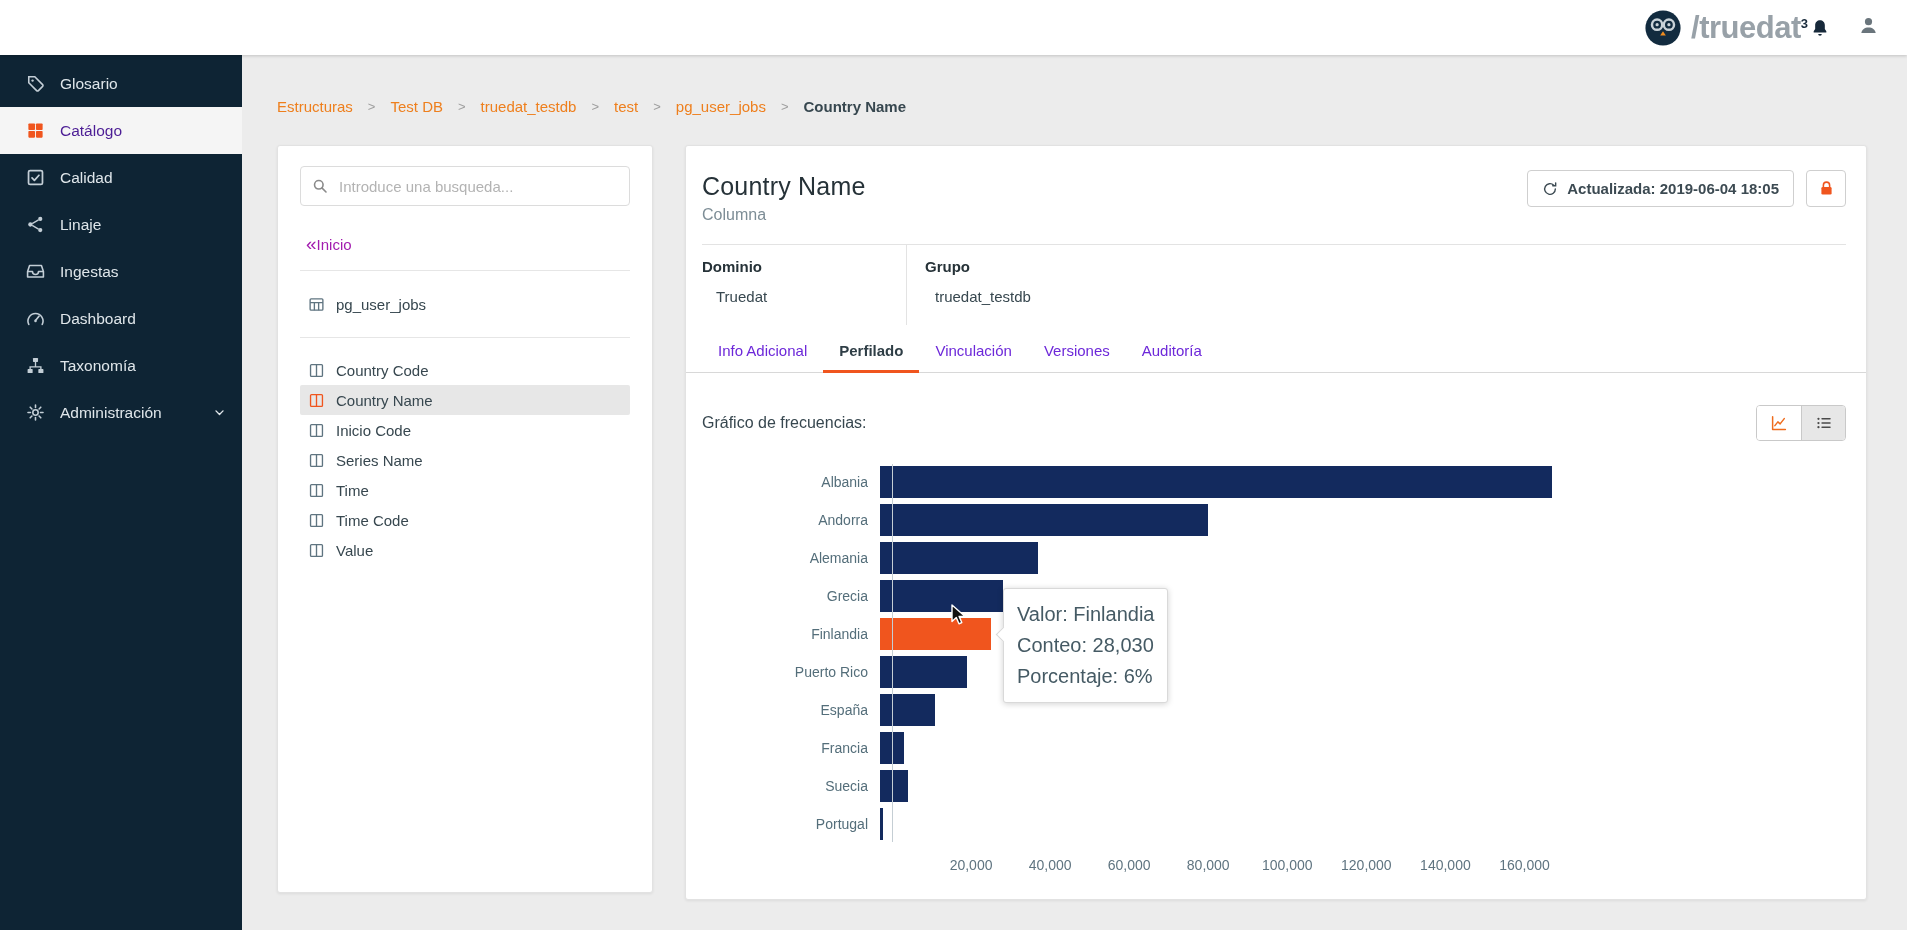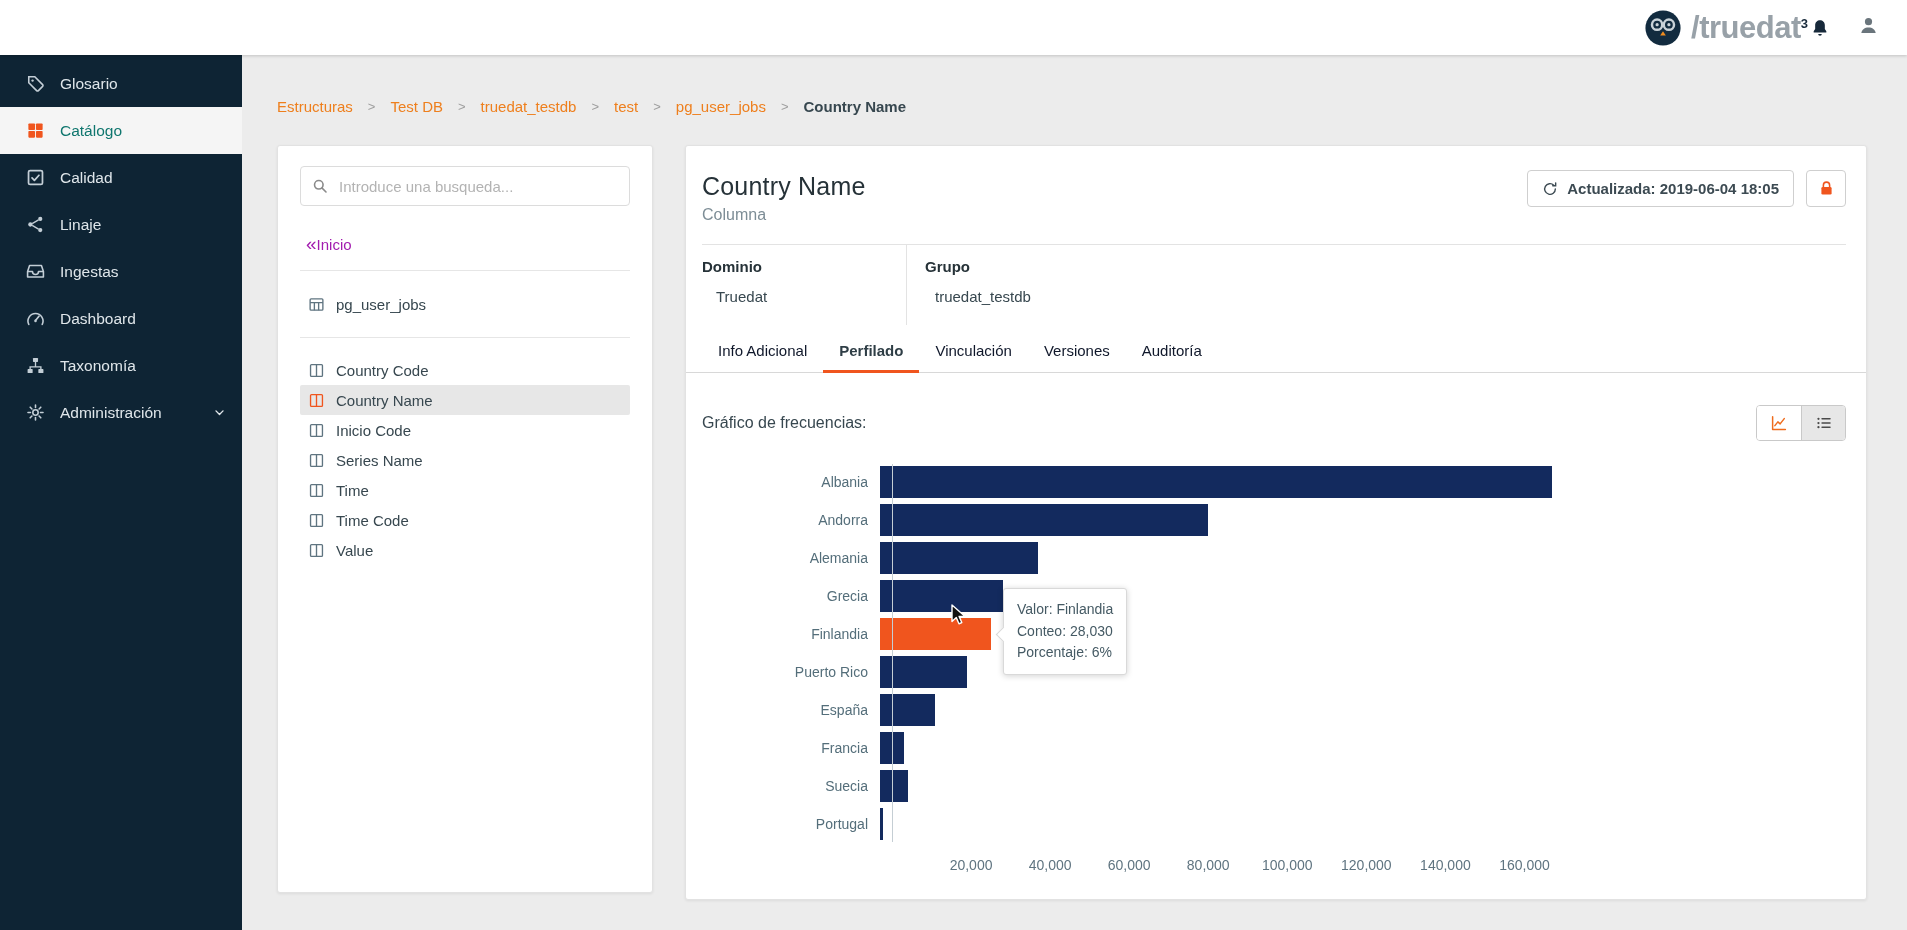--- a/index.html
+++ b/index.html
@@ -18,21 +18,21 @@
   .notif-count{font-size:13px;font-weight:bold;margin-top:-2px}
   .notif .icon{width:20px;height:20px}
   .user-btn{color:#6a757c;cursor:pointer}
   .user-btn .icon{width:21px;height:21px}
 
   
   .app{display:flex;height:875px}
   .sidebar{width:242px;background:#0e2434;padding-top:5px;flex-shrink:0}
   .side-item{display:flex;align-items:center;gap:15px;height:47px;padding:0 16px 0 26px;color:#dfe6ea;font-size:15.5px;cursor:pointer}
   .side-item .icon{width:19px;height:19px;color:#c3ced6}
-  .side-item.active{background:#f5f5f5;color:#0f766e}
+  .side-item.active{background:#f5f5f5;color:#4c1d95}
   .side-item.active .icon{color:#f0551e}
   .side-item .chev{margin-left:auto;width:13px;height:13px;color:#dfe6ea}
   .main{flex:1;padding:43px 40px 0 35px}
 
   
   .breadcrumb{display:flex;align-items:center;gap:15px;font-size:15px;margin-bottom:30px}
   .crumb{color:#ee7f1d;cursor:pointer}
   .crumb.current{color:#37474f;font-weight:bold;cursor:default}
   .crumb-sep{color:#9e9e9e;font-size:13px}
 
@@ -70,42 +70,42 @@
   .fields{display:flex;border-top:1px solid #e3e3e3;margin-top:20px}
   .field{padding:13px 0 20px}
   .field-domain{width:205px;border-right:1px solid #e3e3e3}
   .field-group{padding-left:18px}
   .field-label{font-size:15px;font-weight:bold;color:#263238}
   .field-value{margin-top:13px;font-size:15px;color:#37474f;padding-left:14px}
   .field-group .field-value{padding-left:10px}
 
   
   .tabs{display:flex;margin:8px -20px 0 -16px;padding:0 20px 0 16px;border-bottom:1px solid #d8d8d8}
-  .tab{padding:9px 16px 11px;font-size:15px;color:#0f172a;cursor:pointer}
+  .tab{padding:9px 16px 11px;font-size:15px;color:#6d28d9;cursor:pointer}
   .tab.active{color:#2f3e46;font-weight:bold;border-bottom:3px solid #f0551e;margin-bottom:-1px}
 
   
   .chart-head{display:flex;justify-content:space-between;align-items:center;margin-top:32px}
   .chart-section-label{font-size:16px;color:#37474f}
   .toggle-group{display:flex;border:1px solid #c9c9c9;border-radius:4px;overflow:hidden}
   .toggle-btn{width:44px;height:34px;display:flex;align-items:center;justify-content:center;background:#fff;border:none;cursor:pointer;color:#ef6c1d}
   .toggle-btn .icon{width:18px;height:18px}
   .toggle-btn.inactive{background:#e7e7e7;color:#4a4a4a;border-left:1px solid #c9c9c9}
 
   
   .chart{position:relative;margin-top:22px}
   .chart-row{display:flex;align-items:center;height:38px}
   .chart-cat{width:178px;padding-right:12px;text-align:right;font-size:14px;color:#546e7a;flex-shrink:0}
   .chart-bar{height:32px}
   .chart-axis-line{position:absolute;left:190px;top:1px;width:1px;height:378px;background:#c5ced4}
   .chart-ticks{position:relative;height:26px;margin-top:10px}
   .chart-tick{position:absolute;top:4px;transform:translateX(-50%);font-size:14px;color:#5f7480;white-space:nowrap}
 
   
-  .tooltip{position:absolute;left:301px;top:125px;background:#fff;border:1px solid #d9d9d9;border-radius:3px;box-shadow:0 1px 6px rgba(0,0,0,.18);padding:10px 13px;font-size:14px;color:#455a64;line-height:1.55;white-space:nowrap;z-index:3}
+  .tooltip{position:absolute;left:301px;top:125px;background:#fff;border:1px solid #d9d9d9;border-radius:3px;box-shadow:0 1px 6px rgba(0,0,0,.18);padding:10px 13px;font-size:20px;color:#455a64;line-height:1.55;white-space:nowrap;z-index:3}
   .tooltip::before{content:"";position:absolute;left:-6px;top:40px;width:10px;height:10px;background:#fff;border-left:1px solid #d9d9d9;border-bottom:1px solid #d9d9d9;transform:rotate(45deg)}
 
   .cursor{position:absolute;left:950px;top:604px;z-index:9;pointer-events:none}
 </style>
 </head>
 <body>
 
 <header class="header">
   <div class="brand">
     <span class="logo">

